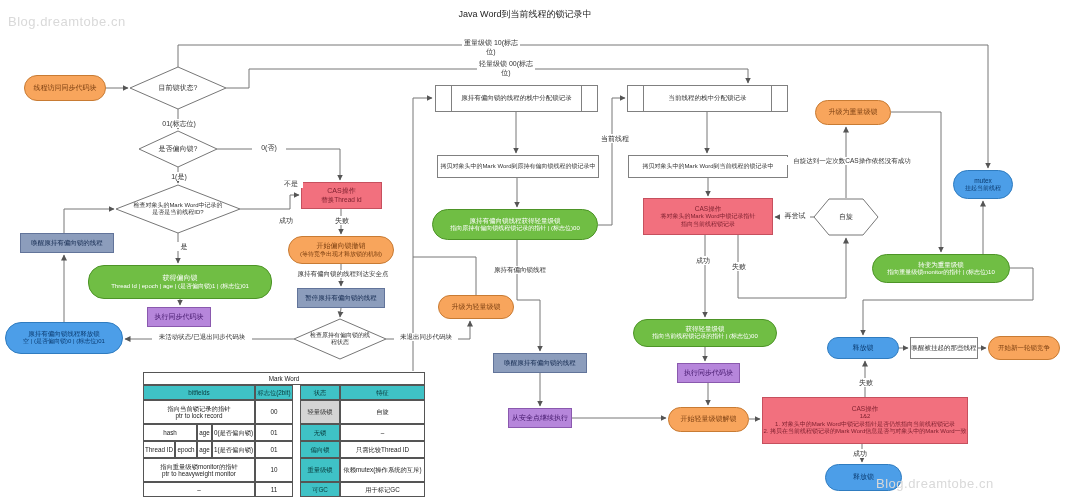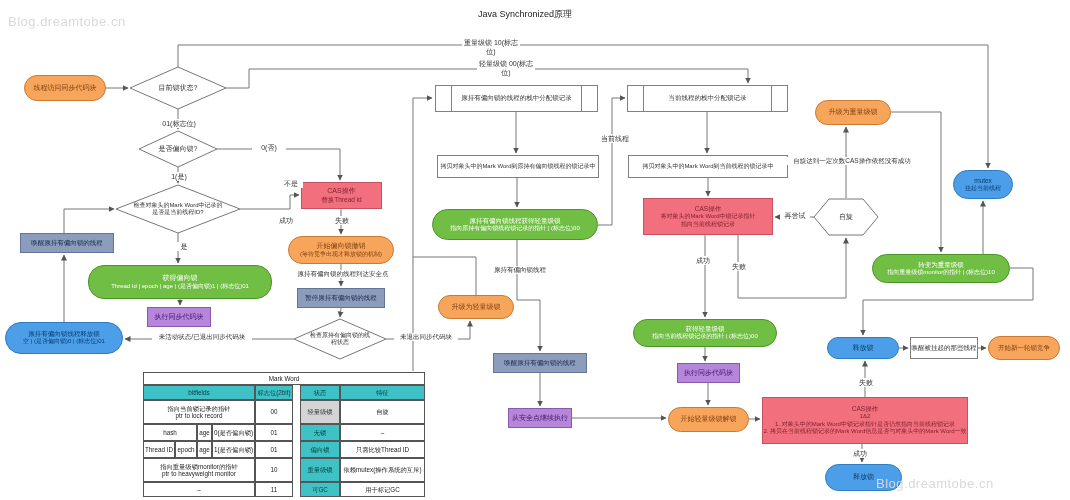--- a/index.html
+++ b/index.html
@@ -93,21 +93,21 @@
     </g>
     <g fill="#fff" stroke="#777" stroke-width="1">
       <polygon points="130,88 178,67 226,88 178,109"></polygon>
       <polygon points="139,149 178,131 217,149 178,167"></polygon>
       <polygon points="116,209 178,185 240,209 178,233"></polygon>
       <polygon points="294,339 340,319 386,339 340,359"></polygon>
       <polygon points="814,217 829,199 863,199 878,217 863,235 829,235"></polygon>
     </g>
   </svg>
 
-  <div class="title" style="left:435px;top:8px;width:180px;">Java Synchronized原理</div>
+  <div class="title" style="left:435px;top:8px;width:180px;">Java Word到当前线程的锁记录中</div>
   <div class="wm" style="left:8px;top:14px;">Blog.dreamtobe.cn</div>
   <div class="wm" style="left:876px;top:476px;">Blog.dreamtobe.cn</div>
 
   <div class="node stadium orange f7" style="left:24px;top:75px;width:82px;height:26px;">
     <span>线程访问同步代码块</span>
   </div>
 
   <div class="dtext f7" style="left:130px;top:78px;width:96px;height:20px;">
     <span>目前锁状态?</span>
   </div>

